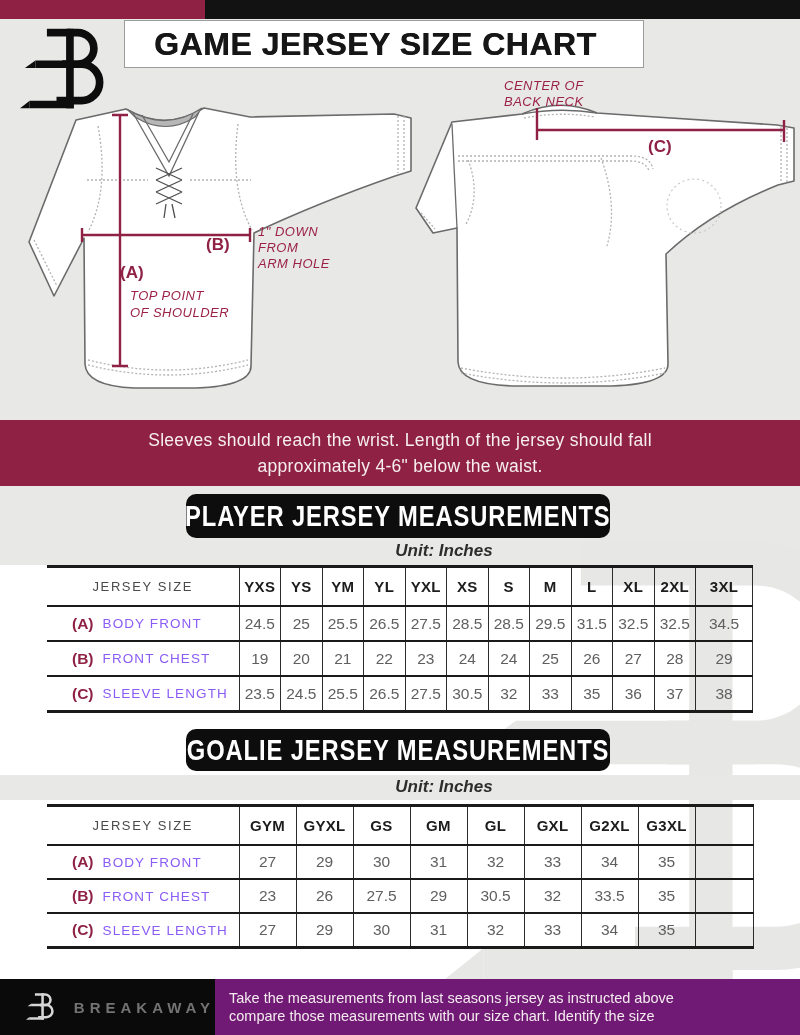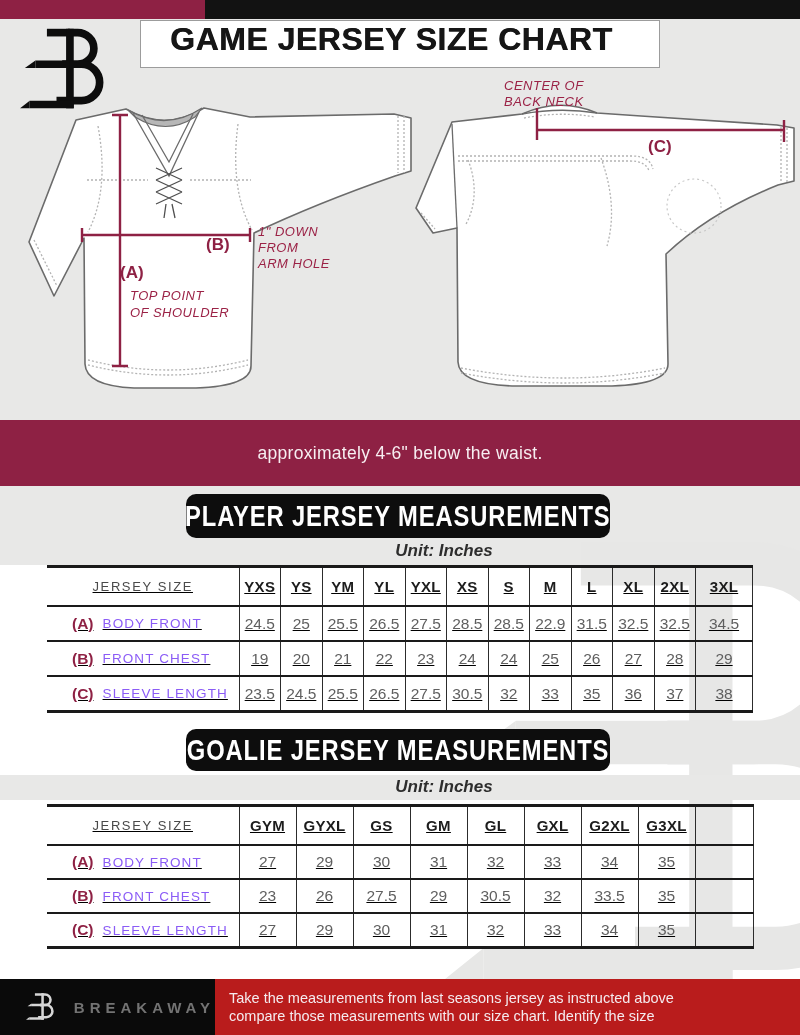--- a/index.html
+++ b/index.html
@@ -4,22 +4,22 @@
 <style>
   html,body{margin:0;padding:0;background:#fff;}
   .page{position:relative;width:800px;height:1035px;overflow:hidden;background:#ffffff;
         font-family:"Liberation Sans","DejaVu Sans",sans-serif;}
   .abs{position:absolute;}
 
   
   .topbar-maroon{left:0;top:0;width:205px;height:19px;background:#8e2144;z-index:3;}
   .topbar-black{left:205px;top:0;width:595px;height:19px;background:#121212;z-index:3;}
   .gray-band{left:0;top:19px;width:800px;height:546px;background:#e8e8e7;z-index:0;}
-  .title-box{left:140px;top:20px;width:518px;height:46px;background:#ffffff;border:1px solid #9c9c9c;
-             z-index:4;display:flex;}
+  .title-box{left:124px;top:20px;width:518px;height:46px;background:#ffffff;border:1px solid #9c9c9c;
+             z-index:4;display:flex;align-items:center;}
   .title-box span{font-size:32px;font-weight:bold;color:#161616;letter-spacing:.5px;margin-left:29px;
                   text-shadow:.5px 0 0 #161616;white-space:nowrap;}
   .season-box{left:648px;top:19px;width:152px;height:48px;background:#8e2144;z-index:4;
               display:flex;align-items:center;justify-content:center;}
   .season-box span{color:#fff;font-weight:bold;font-size:19px;letter-spacing:5px;
                    display:inline-block;transform:scale(.92,1.15);white-space:nowrap;}
   .logo-header{left:18px;top:24px;z-index:4;}
 
   
   .diagram{left:0;top:70px;z-index:2;}
@@ -44,21 +44,21 @@
   .unit{width:800px;text-align:center;z-index:2;font-style:italic;font-weight:bold;color:#2d2d2d;font-size:17px;padding-left:44px;}
   .unit-player{left:0;top:541px;}
   .unit-strip{left:0;top:775px;width:800px;height:25px;background:#e8e8e7;z-index:1;}
   .unit-goalie{left:0;top:777px;}
 
   
   .table-wrap{z-index:2;}
   .player-wrap{left:47px;top:565px;}
   .goalie-wrap{left:47px;top:804px;}
   table.size-table{border-collapse:collapse;table-layout:fixed;background:transparent;
-                   border-top:3px solid #1a1a1a;border-bottom:3px solid #1a1a1a;text-decoration:underline;}
+                   border-top:3px solid #1a1a1a;border-bottom:3px solid #1a1a1a;}
   .size-table col.col-label{width:192px;}
   .player-wrap col.col-size{width:41.5px;}
   .player-wrap col.col-last{width:57px;}
   .goalie-wrap col.col-size{width:57px;}
   .goalie-wrap col.col-last{width:58px;}
   .size-table th,.size-table td{padding:0;background:transparent;}
   .size-table thead th{height:37px;border-bottom:2.5px solid #1a1a1a;}
   .player-wrap tbody td{height:33px;}
   .goalie-wrap tbody td{height:32px;}
   .size-table tbody tr td{border-bottom:2.5px solid #1a1a1a;}
@@ -72,21 +72,21 @@
   .row-name{color:#8b5cf6;font-size:13.5px;letter-spacing:1.1px;}
   .val{font-size:15.5px;color:#5f5f5f;text-align:center;}
 
   
   .watermark{left:420px;top:515px;z-index:1;opacity:1;}
 
   
   .footer-black{left:0;top:979px;width:215px;height:56px;background:#0a0a0a;z-index:3;
                 display:flex;align-items:center;}
   .brand-text{color:#737373;font-weight:bold;font-size:15px;letter-spacing:5px;margin-left:16px;white-space:nowrap;}
-  .footer-maroon{left:215px;top:979px;width:585px;height:56px;background:#b91c1c;z-index:3;
+  .footer-maroon{left:215px;top:979px;width:585px;height:56px;background:#701a75;z-index:3;
                  display:flex;flex-direction:column;justify-content:center;}
   .footer-maroon div{color:#f5ebef;font-size:14.5px;line-height:18.4px;margin-left:14px;white-space:nowrap;}
 </style>
 </head>
 <body>
 
 <div class="page">
 
   <svg width="0" height="0" style="position:absolute" aria-hidden="true">
     <symbol id="monogram" viewBox="0 0 100 96">
@@ -163,20 +163,21 @@
     <path class="seam" d="M781,57 V113 M787,58 V112"></path>
     <path class="seam" d="M421,143 L435,159"></path>
 
     <path class="measure" d="M537,60 H784 M537,52 V70 M784,50 V72 M537,38 V58"></path>
     <text class="mlabel" x="648" y="82">(C)</text>
     <text class="mcaption" x="504" y="20">CENTER OF</text>
     <text class="mcaption" x="504" y="36">BACK NECK</text>
   </svg>
 
   <div class="abs notice">
+    <div>Sleeves should reach the wrist. Length of the jersey should fall</div>
     <div>approximately 4-6" below the waist.</div>
   </div>
 
   <div class="abs banner banner-player">
     <span>PLAYER JERSEY MEASUREMENTS</span>
   </div>
   <div class="abs unit unit-player">Unit: Inches</div>
   <div class="abs table-wrap player-wrap">
       <table class="size-table">
         <colgroup>
@@ -219,21 +220,21 @@
                 <span class="row-name">BODY FRONT</span>
               </div>
             </td>
             <td class="val vcell">24.5</td>
             <td class="val vcell">25</td>
             <td class="val vcell">25.5</td>
             <td class="val vcell">26.5</td>
             <td class="val vcell">27.5</td>
             <td class="val vcell">28.5</td>
             <td class="val vcell">28.5</td>
-            <td class="val vcell">22.9</td>
+            <td class="val vcell">29.5</td>
             <td class="val vcell">31.5</td>
             <td class="val vcell">32.5</td>
             <td class="val vcell">32.5</td>
             <td class="val vcell vcell-last">34.5</td>
           </tr>
           <tr>
             <td>
               <div class="row-label">
                 <span class="row-key">(B)</span>
                 <span class="row-name">FRONT CHEST</span>

